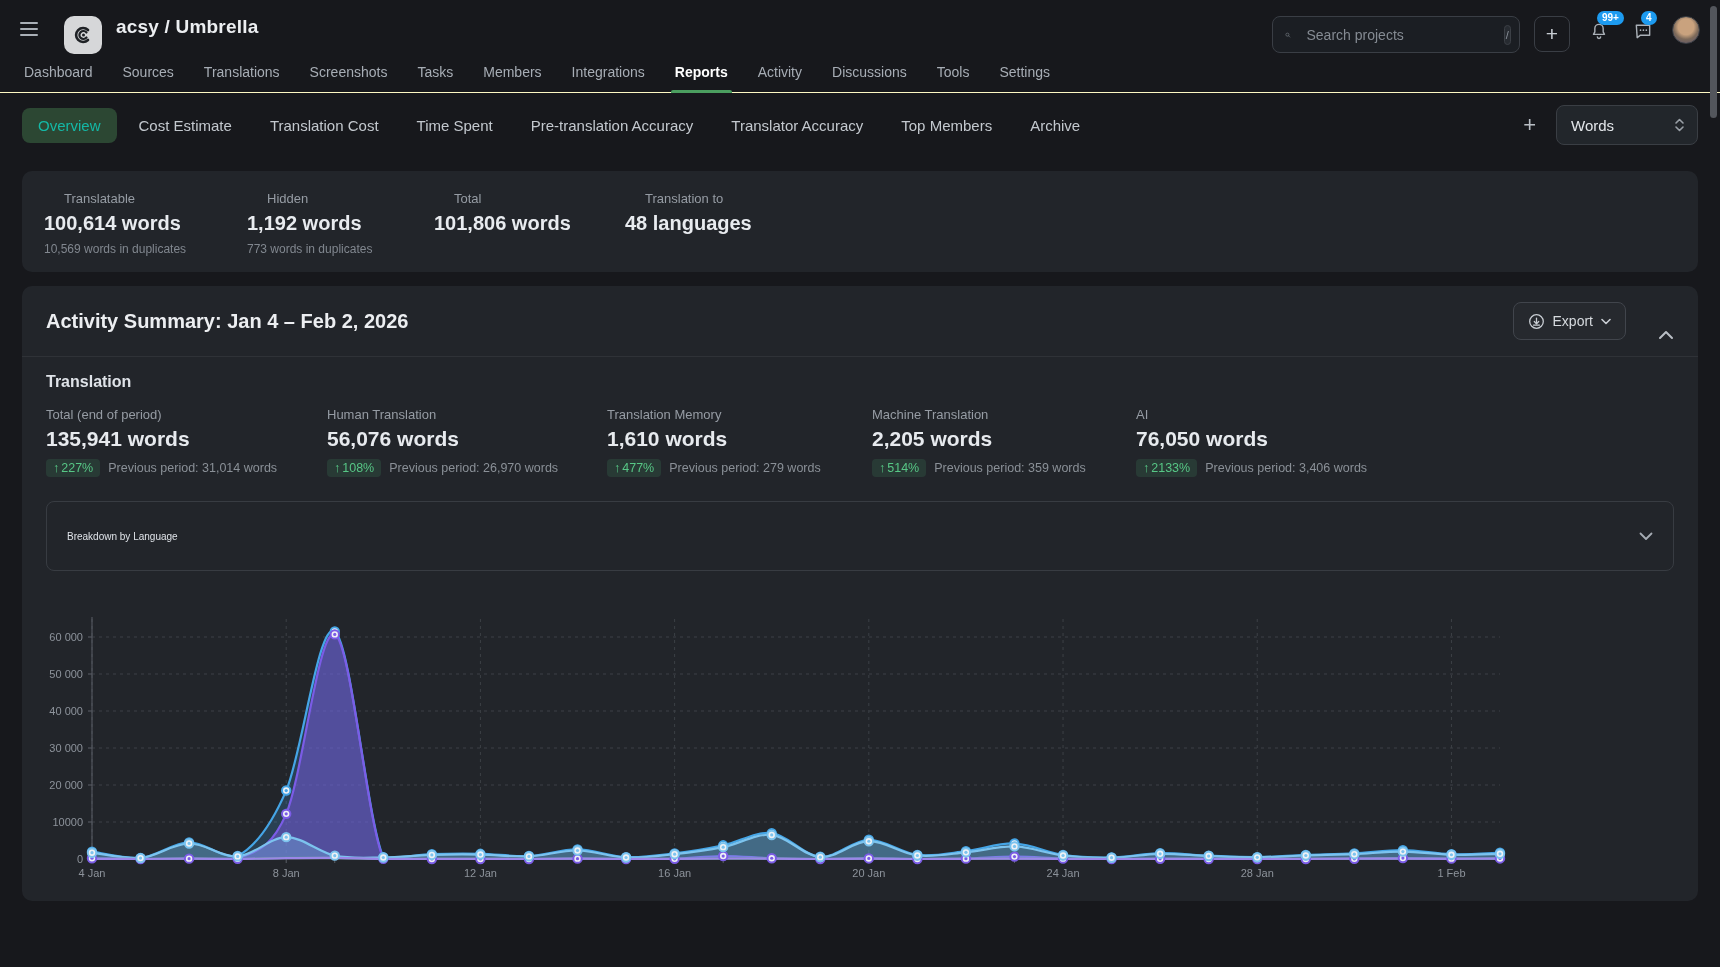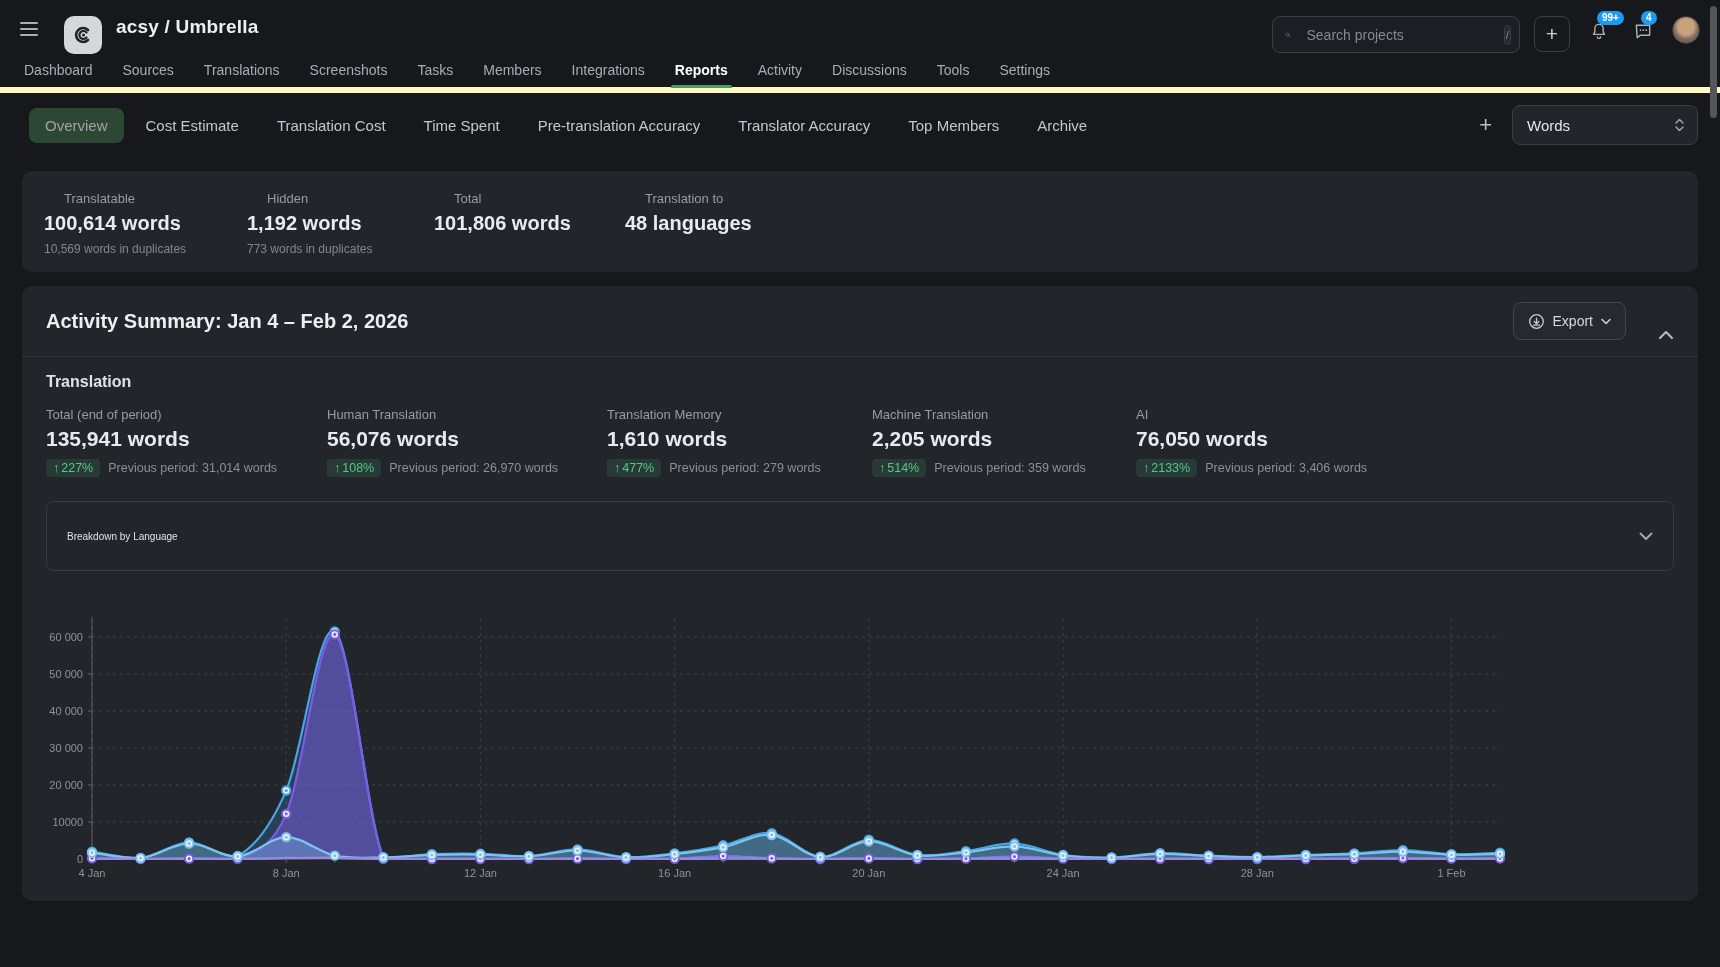--- a/index.html
+++ b/index.html
@@ -16,31 +16,31 @@
   .search-box { display:flex; align-items:center; width:248px; height:37px; background:#1b1e23; border:1px solid #3a3e45; border-radius:8px; padding:0 8px 0 12px; gap:16px; }
   .search-box input { flex:1; background:transparent; border:none; outline:none; color:#c7ccd2; font-size:14px; font-family:"Liberation Sans",sans-serif; }
   .search-box input::placeholder { color:#858b93; }
   .slash-key { width:18px; height:20px; background:#272b31; border:1px solid #3c4046; border-radius:4px; color:#8a9099; font-size:11px; display:flex; align-items:center; justify-content:center; }
   .plus-btn { width:36px; height:36px; border:1px solid #3a3e45; background:transparent; border-radius:8px; color:#c7ccd2; font-size:21px; line-height:1; cursor:pointer; display:flex; align-items:center; justify-content:center; padding-bottom:2px;}
   .icon-btn { position:relative; width:30px; height:30px; display:flex; align-items:center; justify-content:center; cursor:pointer; }
   .count-badge { position:absolute; top:-5px; left:13px; background:#1d9bf0; color:#fff; font-size:10px; font-weight:700; border-radius:9px; padding:1px 5px; line-height:12px; }
   .avatar { width:28px; height:28px; border-radius:50%; background:radial-gradient(circle at 50% 38%, #c9a27e 0 38%, #7d6a5a 60%, #55506b 100%); border:1px solid #3a3e45; }
 
   
-  .main-nav { display:flex; gap:30px; padding:0 24px; height:41px; align-items:center; border-bottom:6px solid #fef9c3; }
+  .main-nav { display:flex; gap:30px; padding:0 24px; height:41px; align-items:center; border-bottom:1px solid #fef9c3; }
   .nav-item { font-size:14px; color:#a7adb5; cursor:pointer; position:relative; height:100%; display:flex; align-items:center; }
   .nav-item.active { color:#ffffff; font-weight:700; }
   .nav-item.active::after { content:""; position:absolute; left:-4px; right:-4px; bottom:-1px; height:3px; background:#4b9e5f; border-radius:2px 2px 0 0; }
 
   
   .subnav { display:flex; align-items:center; height:64px; padding:0 22px; gap:6px; }
   .report-tab { font-size:15px; color:#c3c8ce; padding:9px 16px; border-radius:8px; cursor:pointer; white-space:nowrap; }
-  .report-tab.active { background:#2c4733; color:#a3a3a3;margin-left:7px; }
+  .report-tab.active { background:#2c4733; color:#14b8a6; }
   .add-tab { margin-left:auto; color:#b9bec4; font-size:22px; line-height:1; cursor:pointer; padding:0 14px; background:none; border:none; }
-  .unit-select { display:flex; align-items:center; justify-content:space-between; width:186px; height:40px; background:#22262b; border:1px solid #3a3e44; border-radius:8px; padding:0 12px 0 14px; cursor:pointer; }
+  .unit-select { display:flex; align-items:center; justify-content:space-between; width:142px; height:40px; background:#22262b; border:1px solid #3a3e44; border-radius:8px; padding:0 12px 0 14px; cursor:pointer; }
   .unit-select .lbl { font-size:15px; color:#e3e6ea; }
 
   
   .card { background:#22252a; border-radius:10px; margin:0 22px; }
   .stats-card { margin-top:14px; display:flex; padding:20px 22px 16px; }
   .stat-col .s-label { font-size:13px; color:#969ca4;margin-left:20px; }
   .stat-col .s-value { font-size:20px; font-weight:700; color:#e8ebef; margin-top:6px; }
   .stat-col .s-sub { font-size:12px; color:#81878f; margin-top:7px; }
   .stat-col:nth-child(1){ width:203px; } .stat-col:nth-child(2){ width:187px; }
   .stat-col:nth-child(3){ width:191px; } .stat-col:nth-child(4){ flex:1; }

